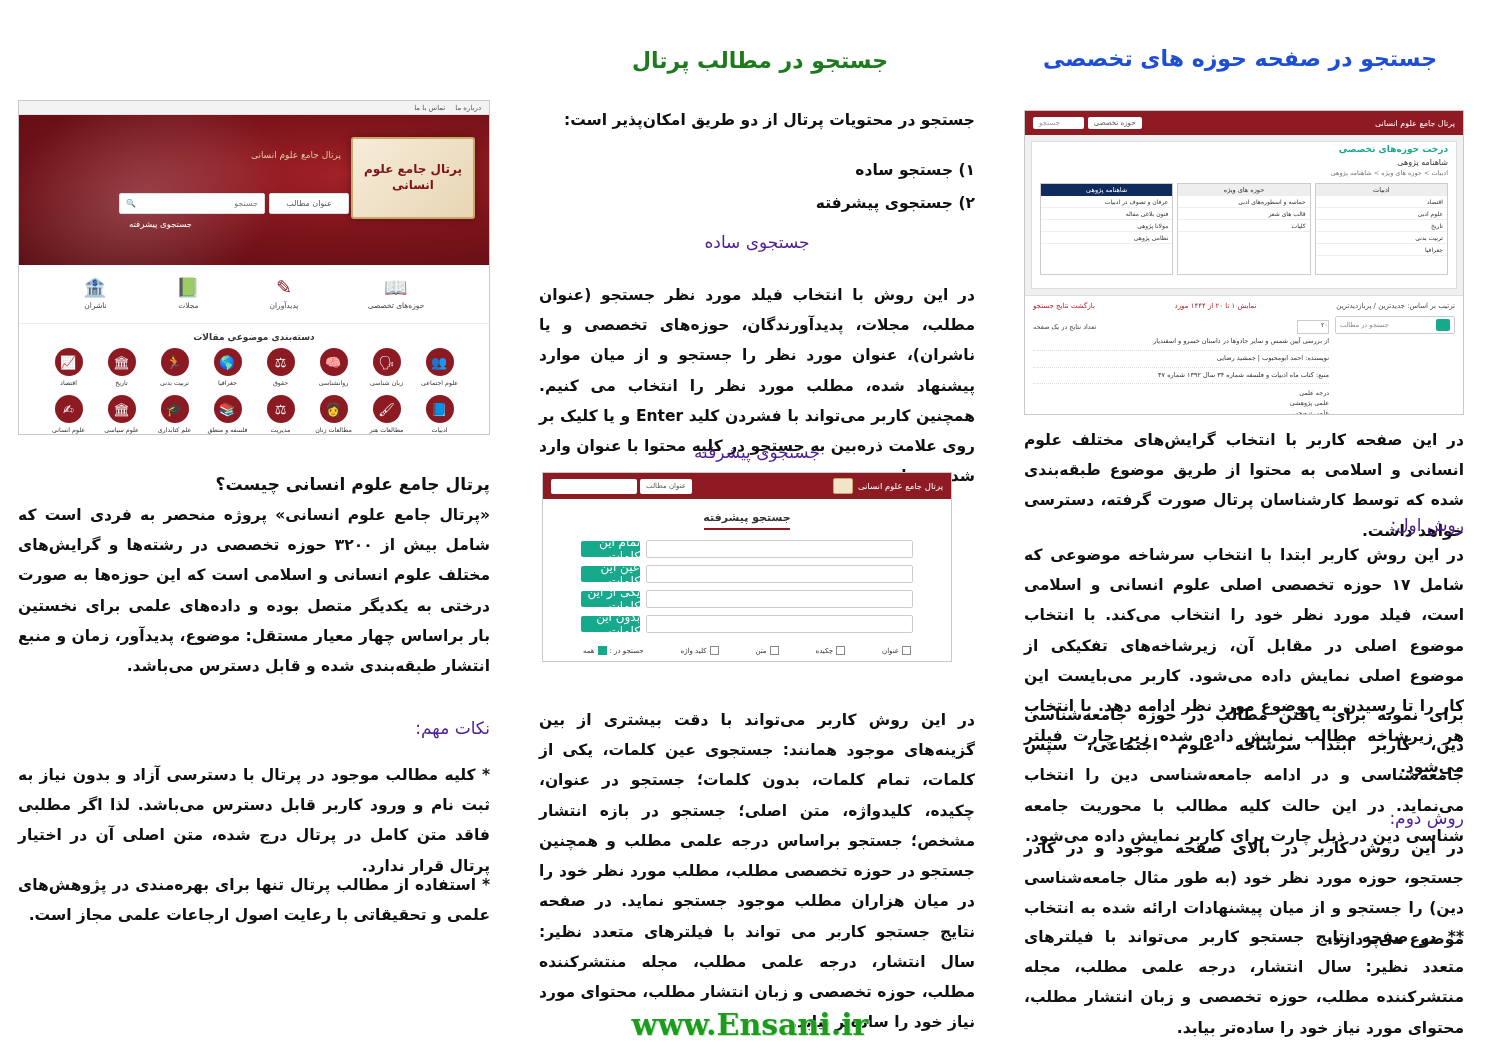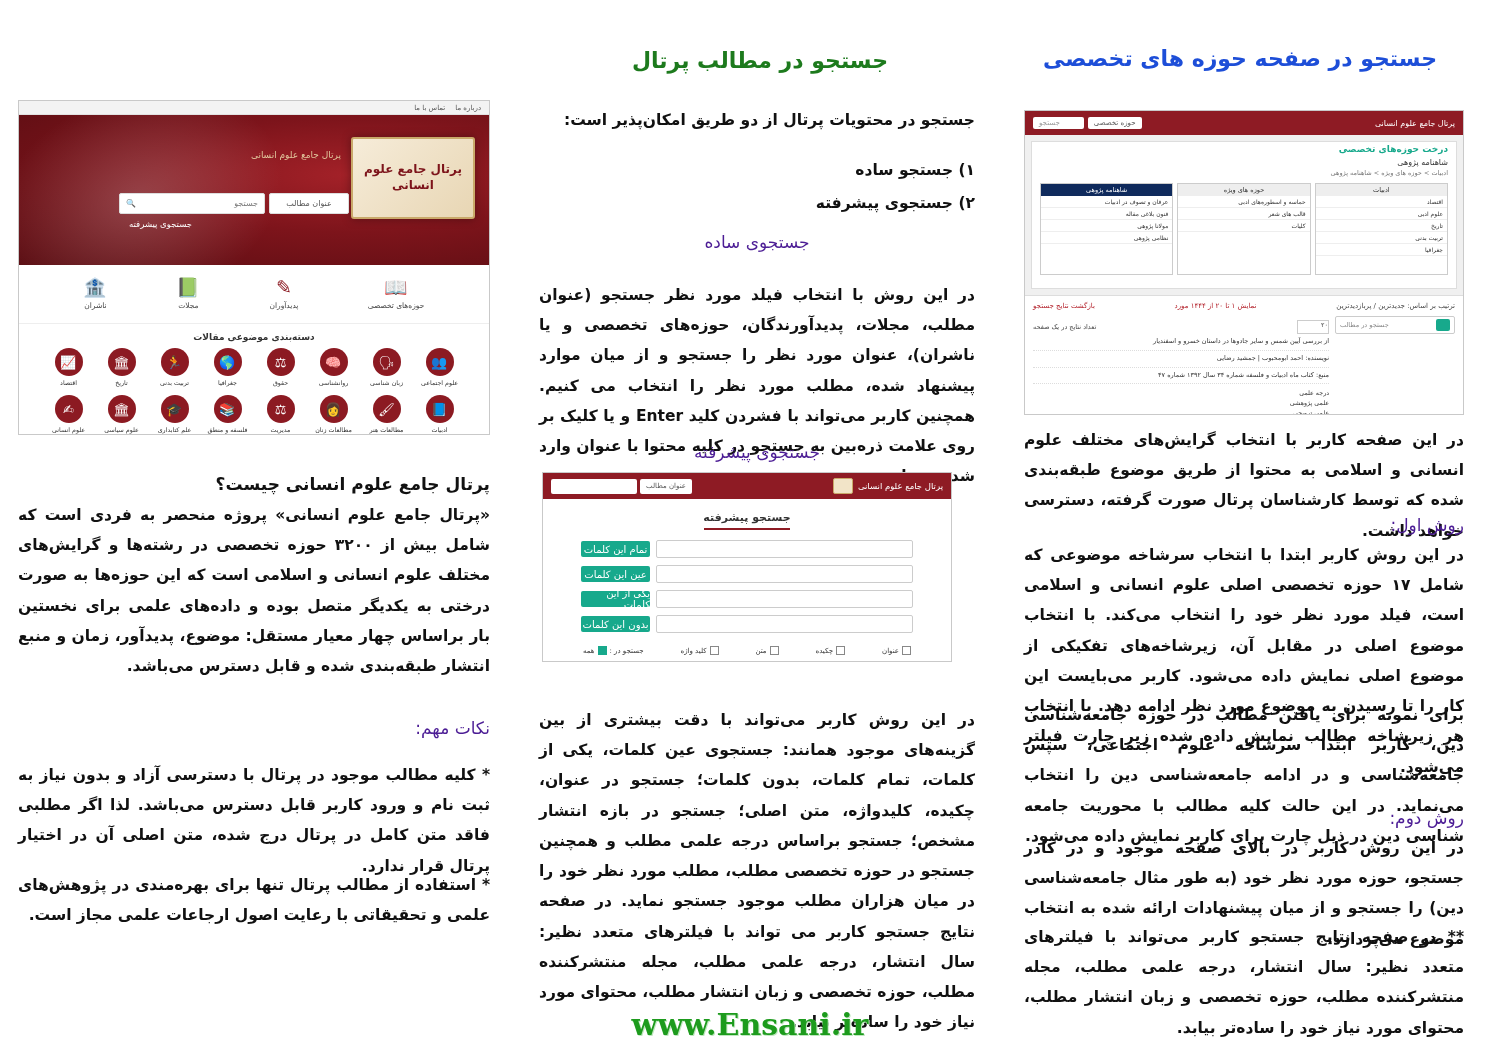--- a/index.html
+++ b/index.html
@@ -141,21 +141,21 @@
   .adv-search{display:flex;gap:3px;align-items:center;}
   .adv-search .i{width:86px;height:15px;background:#fff;border-radius:2px;}
   .adv-search .s{width:52px;height:15px;background:#fff;border-radius:2px;font-size:7px;color:#555;display:flex;align-items:center;justify-content:center;}
   .adv-title{
     text-align:center;font-size:11px;color:#333;padding:12px 0 4px;font-weight:bold;
   }
   .adv-underline{width:86px;height:2px;background:#8e1b24;margin:0 auto 10px;}
   .adv-rows{padding:0 38px;}
   .adv-row{display:flex;align-items:center;gap:6px;margin-bottom:7px;}
   .adv-row .lbl{
-    width:69px;height:16px;background:#17a98c;color:#fff;font-size:10px;
+    width:59px;height:16px;background:#17a98c;color:#fff;font-size:12px;
     display:flex;align-items:center;justify-content:center;border-radius:2px;
   }
   .adv-row .fld{flex:1;height:16px;background:#fff;border:1px solid #ccc;border-radius:2px;}
   .adv-checks{
     display:flex;justify-content:space-between;padding:6px 40px 0;font-size:7px;color:#333;
   }
   .adv-checks .ck{display:flex;align-items:center;gap:3px;}
   .adv-checks .bx{width:7px;height:7px;border:1px solid #888;background:#fff;display:inline-block;}
   .adv-checks .bx.on{background:#17a98c;border-color:#17a98c;}
 

